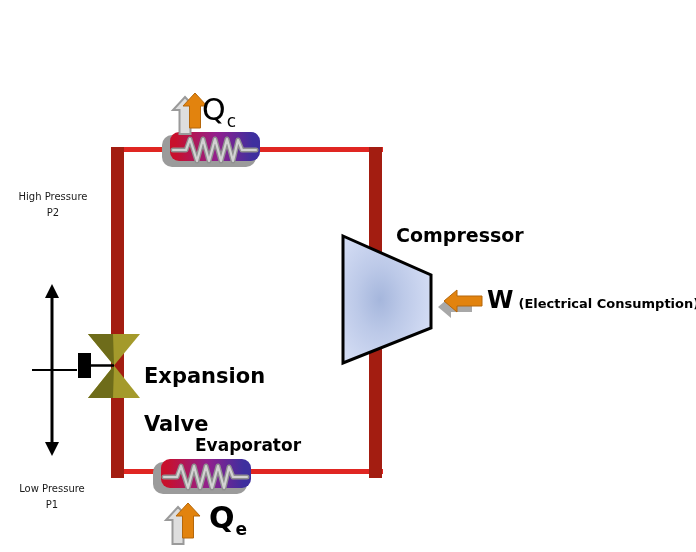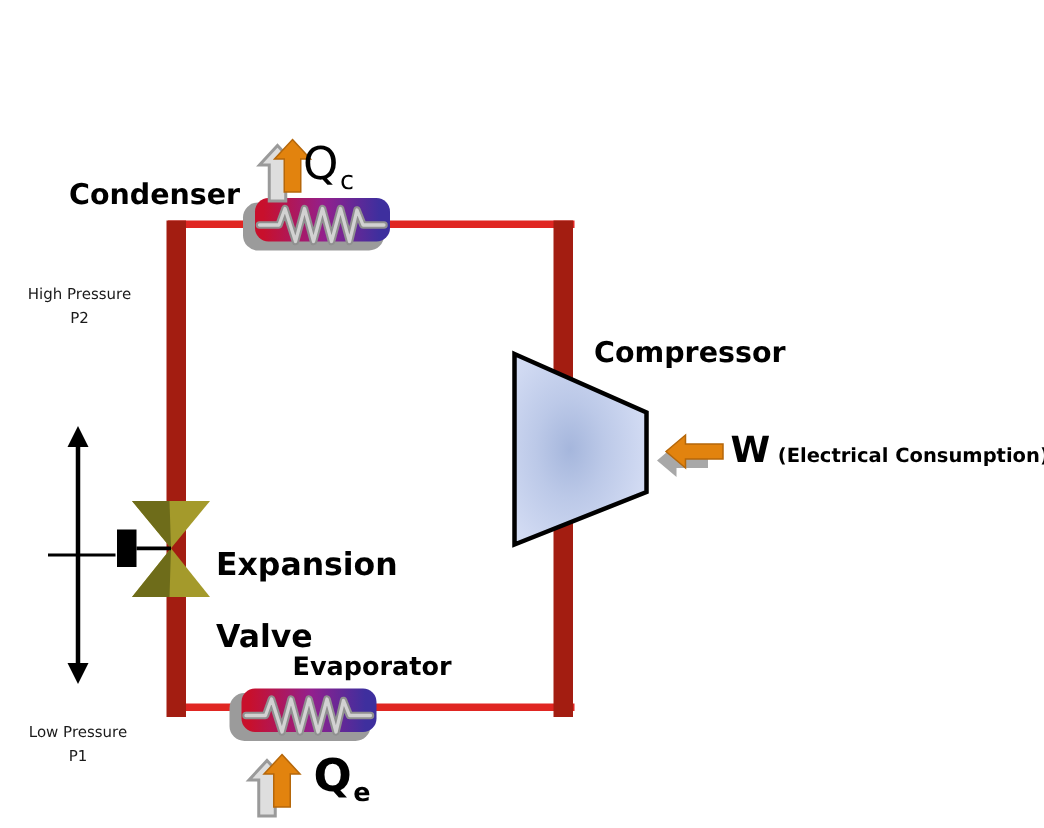--- a/index.html
+++ b/index.html
@@ -116,21 +116,20 @@
     <rect class="ink-fill" x="2" y="23" width="13" height="25"></rect>
   </svg>
 
   <svg class="abs" style="left:28px; top:281px;" width="56" height="178" viewBox="0 0 56 178">
     <line class="ink-line" x1="24" y1="14" x2="24" y2="164" stroke-width="3"></line>
     <polygon class="ink-fill" points="24,3 17,17 31,17"></polygon>
     <polygon class="ink-fill" points="24,175 17,161 31,161"></polygon>
     <line class="ink-line" x1="4" y1="89" x2="49" y2="89" stroke-width="2"></line>
   </svg>
 
-  <div class="abs lbl lbl-bold" style="left:46px; top:119px;">Condenser</div>
 
   <div class="abs lbl lbl-evap" style="left:195px; top:435px;">Evaporator</div>
 
   <div class="abs lbl lbl-bold" style="left:396px; top:224px;">Compressor</div>
 
   <div class="abs lbl lbl-valve" style="left:144px; top:340px;">
     <div>Expansion</div>
     <div>Valve</div>
   </div>
 

